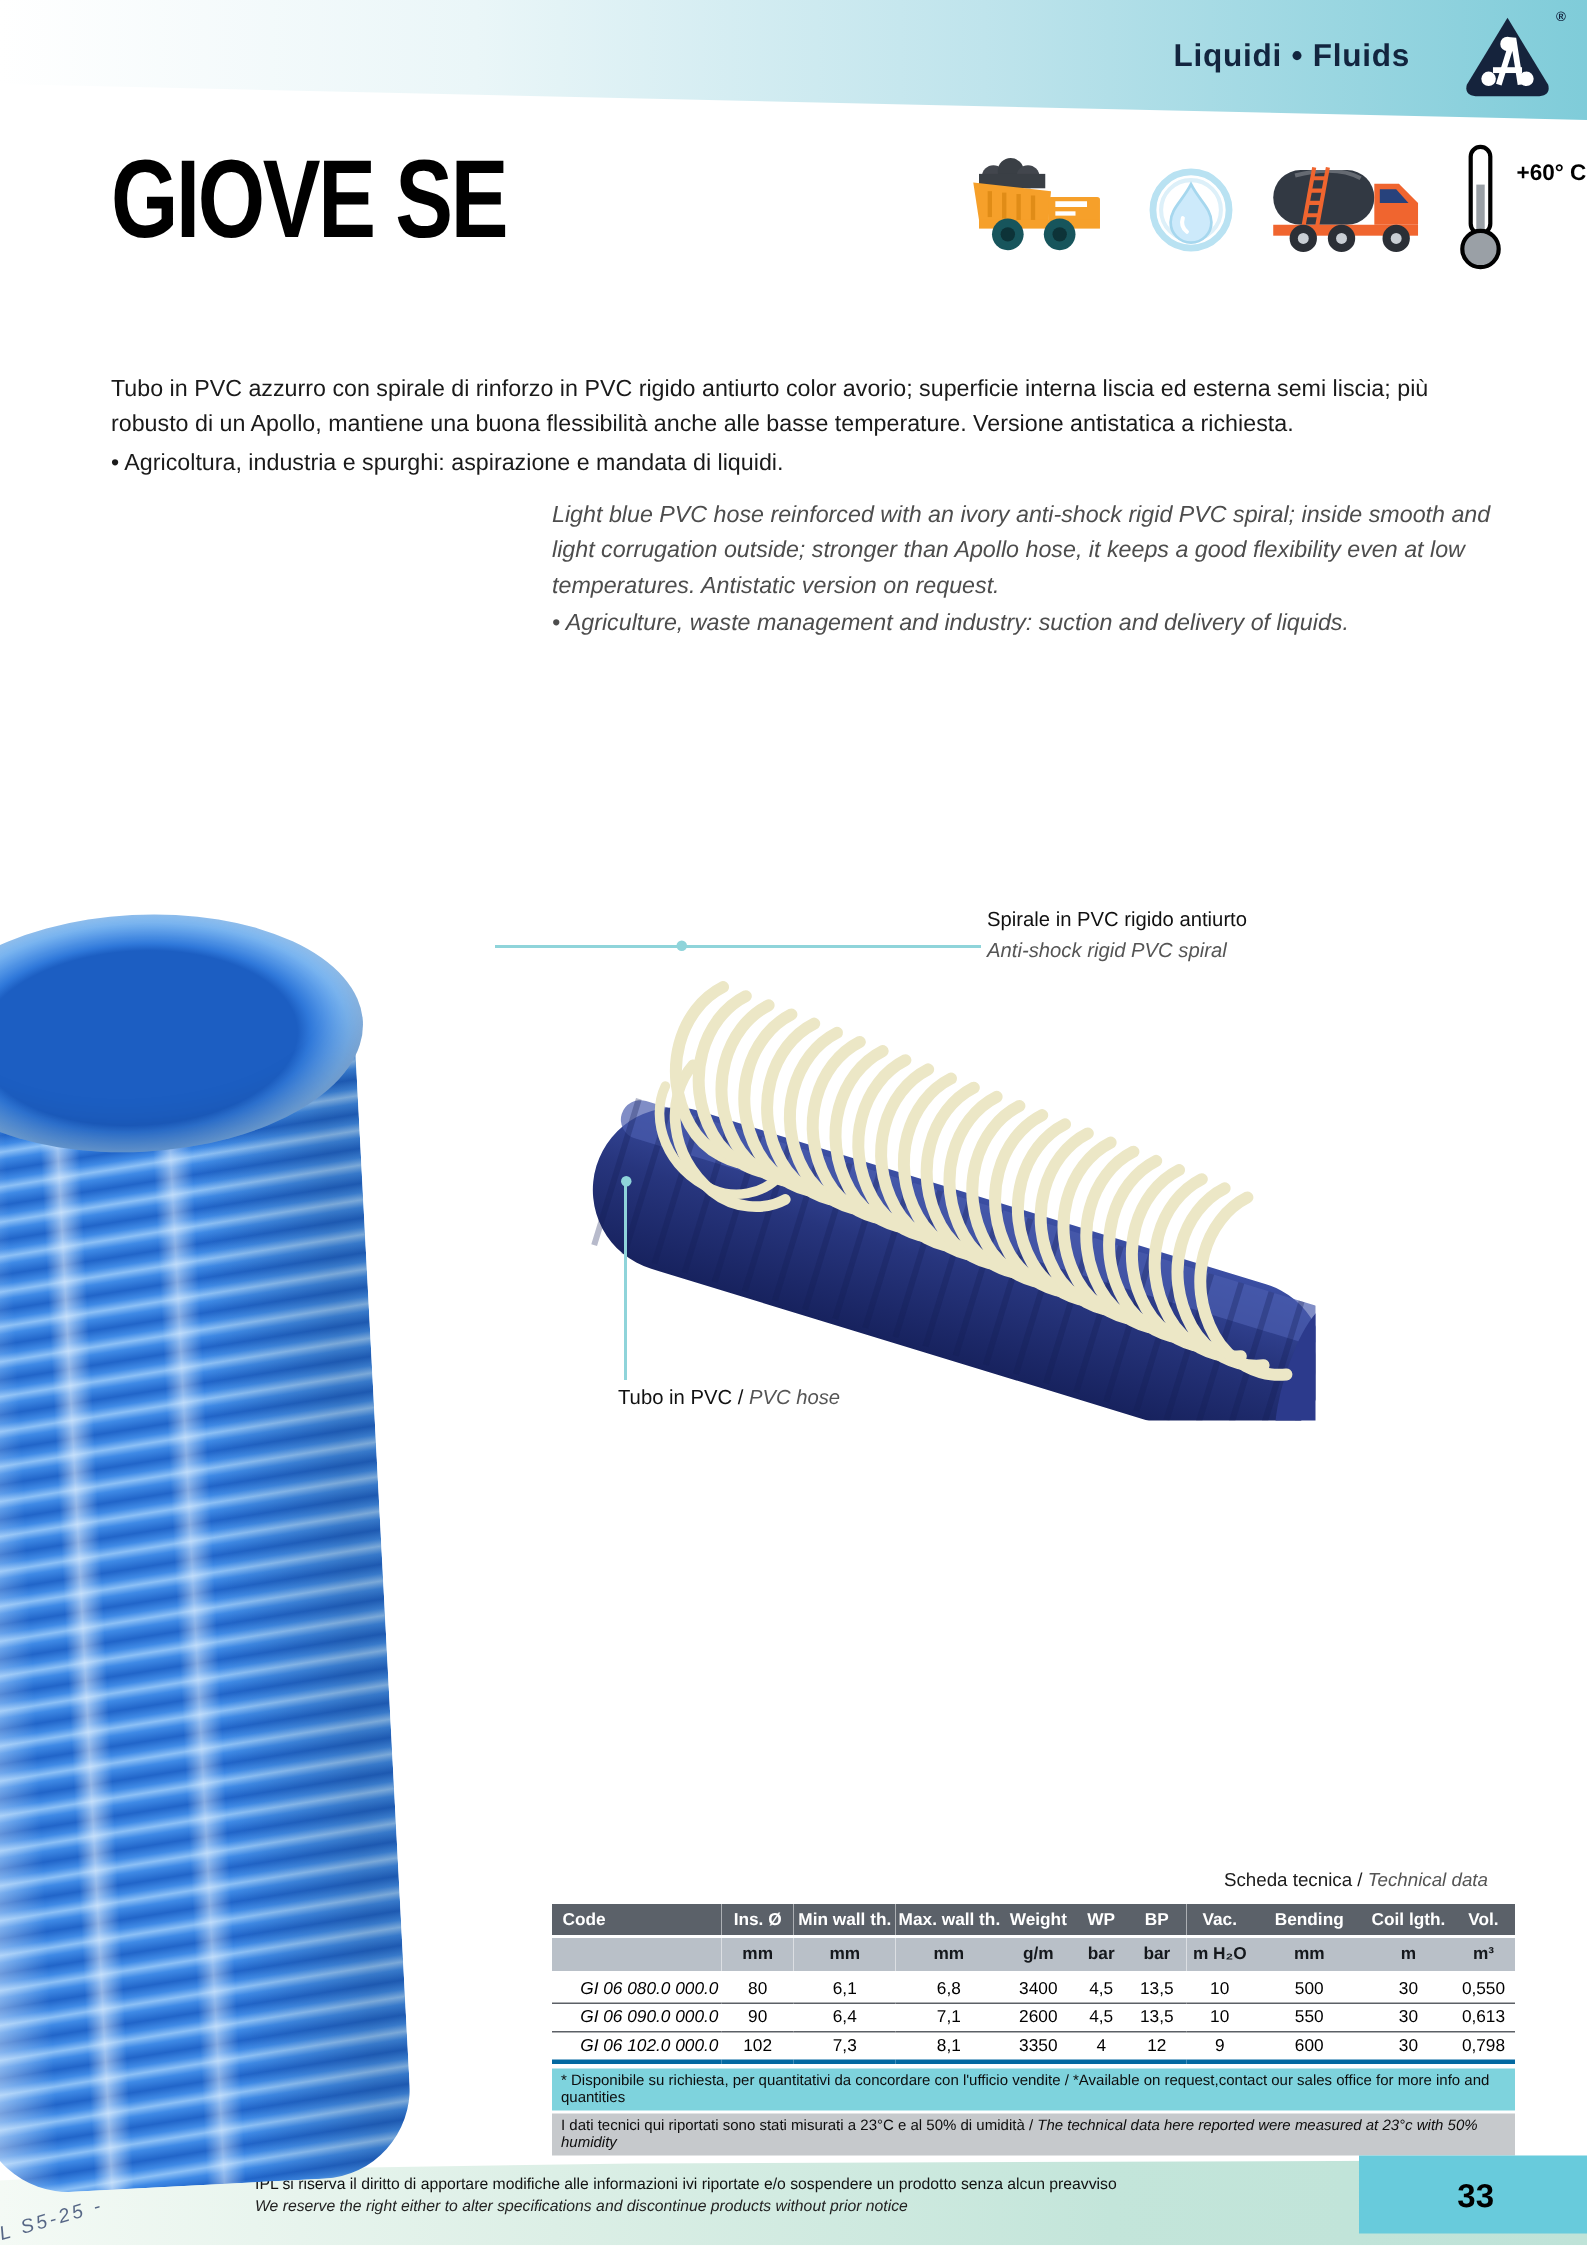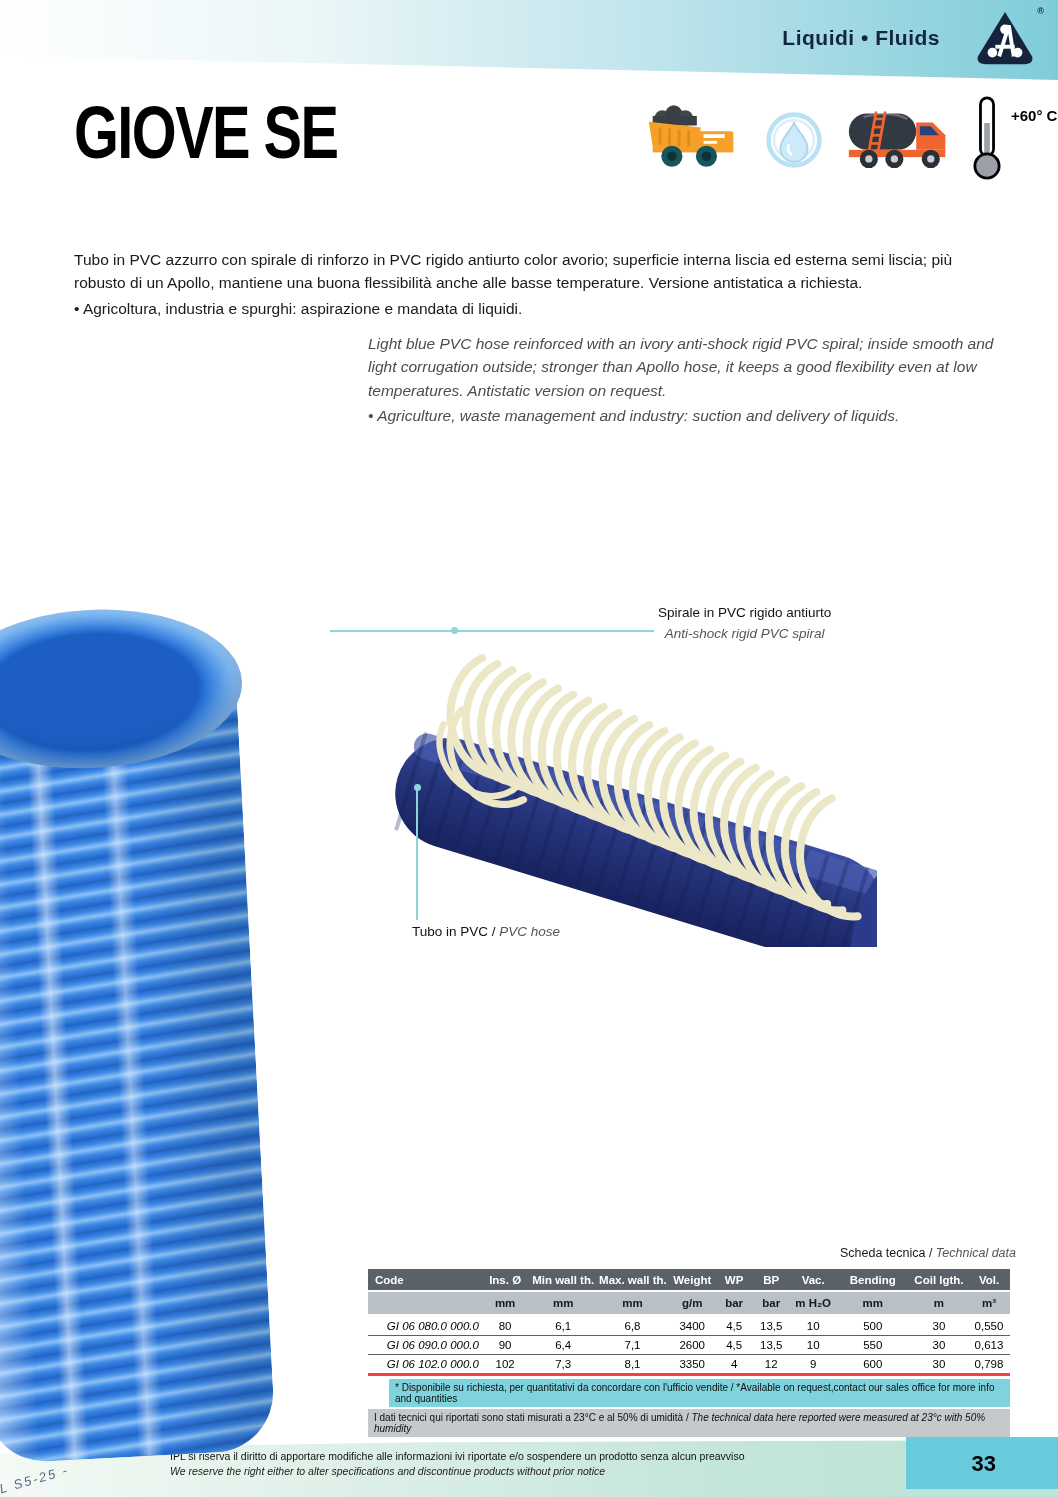--- a/index.html
+++ b/index.html
@@ -47,40 +47,40 @@
       box-shadow:inset 0 -10px 24px rgba(0,0,30,.25);}
   .hose-print{position:absolute;left:4px;top:842px;width:230px;font-size:13px;font-style:italic;
       color:rgba(25,45,90,.72);transform:rotate(-13deg);letter-spacing:2px;}
 
   
   .diagram{position:absolute;left:372px;top:612px;width:505px;height:335px;}
   .leader{position:absolute;background:#8fd4da;z-index:6;}
   .leader-dot{position:absolute;width:7px;height:7px;border-radius:50%;background:#8fd4da;z-index:6;}
   .lbl-spiral{position:absolute;left:658px;top:603px;font-size:13.5px;line-height:1.55;}
   .lbl-spiral .it{color:#111;}
-  .lbl-spiral .en{color:#555;font-style:italic;text-align:center;}
+  .lbl-spiral .en{color:#555;font-style:italic;}
   .lbl-tube{position:absolute;left:412px;top:924px;font-size:13.5px;}
   .lbl-tube .it{color:#111;}
   .lbl-tube .en{color:#555;font-style:italic;}
 
   
-  .caption{position:absolute;left:374px;top:1246px;width:642px;text-align:right;font-size:12.5px;}
+  .caption{position:absolute;left:350px;top:1246px;width:642px;text-align:right;font-size:12.5px;}
   .caption .en{font-style:italic;color:#555;}
   .tblwrap{position:absolute;left:368px;top:1269px;width:642px;}
   table.tech{width:100%;border-collapse:collapse;table-layout:fixed;}
   table.tech th,table.tech td{padding:0 2px;font-weight:normal;overflow:hidden;white-space:nowrap;}
   tr.h1 th,tr.h2 th{background:#5b6169;color:#fff;font-size:11.5px;font-weight:bold;height:21px;
                     border-bottom:2px solid #fff;text-align:center;}
   tr.hu th{background:#b9c0c8;color:#15181c;font-size:11.5px;font-weight:bold;height:22px;
            border-bottom:3px solid #fff;text-align:center;}
   tr.h1 th:first-child,tr.h2 th:first-child,tr.hu th:first-child{text-align:left;padding-left:7px;}
   tbody td{font-size:11.5px;color:#000;height:18px;text-align:center;border-bottom:1.5px solid #5c6066;}
   tbody td:first-child{text-align:right;padding-left:7px;font-style:italic;}
-  tbody tr:last-child td{border-bottom:3px solid #ef4444;}
-  .note1{margin-top:3px;background:#7ed3dd;color:#0d0d0d;font-size:10px;padding:3px 6px;margin-left:21px;}
+  tbody tr:last-child td{border-bottom:3px solid #0369a1;}
+  .note1{margin-top:3px;background:#7ed3dd;color:#0d0d0d;font-size:10px;padding:3px 6px;}
   .note2{margin-top:2px;background:#c6c9cc;color:#0d0d0d;font-size:10px;padding:3px 6px;}
   .note2 .en{font-style:italic;}
 
   
   .footband{position:absolute;left:0;bottom:0;width:100%;height:57px;z-index:2;
       background:linear-gradient(90deg,#f4faf5 0%,#dcefe6 35%,#c3e5da 70%,#bfe3d8 100%);
       clip-path:polygon(0 24%,12% 12%,40% 4%,100% 0,100% 100%,0 100%);}
   .foot-text{position:absolute;left:170px;bottom:18px;z-index:3;font-size:10.5px;line-height:1.45;color:#111;}
   .foot-text .en{font-style:italic;color:#222;}
   .pageno-block{position:absolute;right:0;bottom:8px;width:152px;height:52px;background:#68cbdc;z-index:3;}

